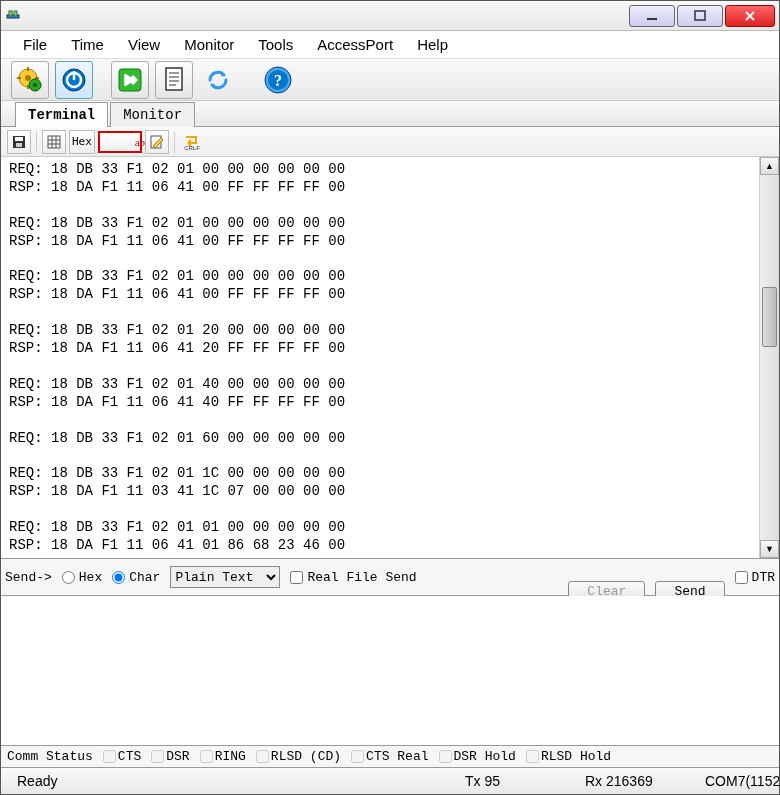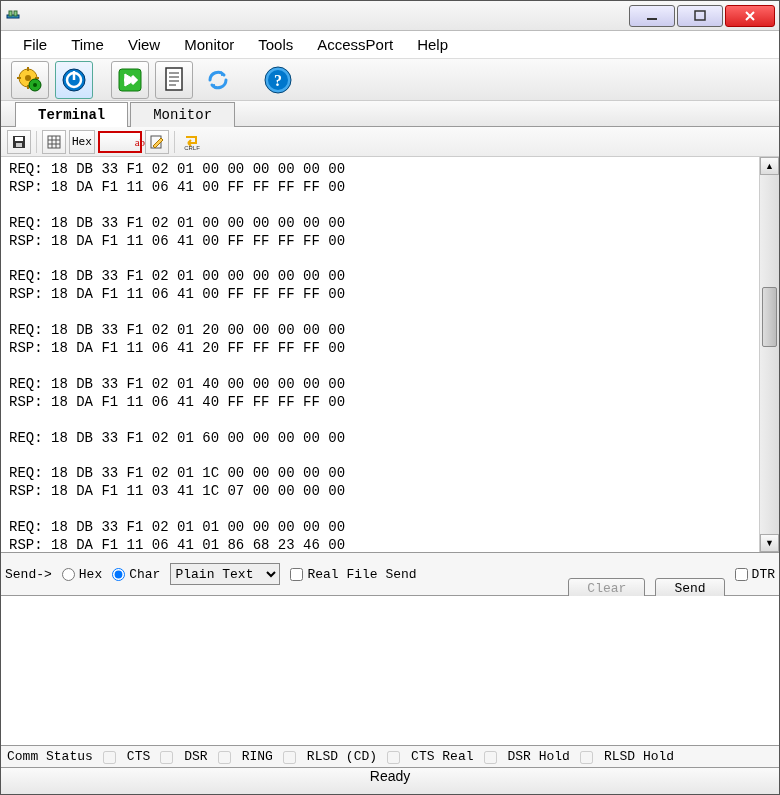--- a/index.html
+++ b/index.html
@@ -19,54 +19,54 @@
   .menubar { height: 28px; background: #fff; display: flex; align-items: center; padding: 0 10px; border-bottom: 1px solid #ddd; gap: 0; }
   .menuitem { padding: 4px 12px; font-size: 15px; cursor: default; }
   
   
   .toolbar1 { height: 42px; background: linear-gradient(#fafafa,#e8e8e8); display: flex; align-items: center; padding: 2px 10px; gap: 6px; border-bottom: 1px solid #ccc; }
   .tbtn { width: 38px; height: 38px; border: 1px solid #aaa; border-radius: 3px; background: linear-gradient(#fefefe,#e5e5e5); display: flex; align-items: center; justify-content: center; }
   .tbtn.active { background: linear-gradient(#eef5ff,#cfe5ff); border-color:#5a9; }
   
   
   .tabrow { height: 26px; background: linear-gradient(#fafafa,#e8e8e8); display: flex; align-items: flex-end; padding-left: 14px; border-bottom: 1px solid #999; }
-  .tab { padding: 4px 22px; border: 1px solid #999; border-bottom: none; background: #f0f0f0; font-family: "Courier New", monospace; font-size: 14px; margin-right: 2px; position:relative; top:1px; }
+  .tab { padding: 4px 12px; border: 1px solid #999; border-bottom: none; background: #f0f0f0; font-family: "Courier New", monospace; font-size: 14px; margin-right: 2px; position:relative; top:1px; }
   .tab.active { background: #fff; font-weight: bold; }
   
   
   .toolbar2 { height: 30px; background: linear-gradient(#fafafa,#eee); display: flex; align-items: center; padding: 2px 6px; gap: 3px; border-bottom: 1px solid #ccc; }
   .sbtn { width: 24px; height: 24px; border: 1px solid #bbb; background: linear-gradient(#fff,#eee); display: flex; align-items: center; justify-content: center; font-size: 11px; }
   .sbtn.hex { font-family: monospace; font-size:11px; padding:0 2px; width:auto;}
   .sbtn.ab { color: #c00; font-weight: normal; font-family:serif; border:2px solid #c00; width:23px; height:22px;padding-left:40px;}
   .vdiv { width:1px; height:22px; background:#ccc; margin:0 2px;}
   
   
   .termwrap { flex:1; display:flex; overflow:hidden; position:relative; min-height:0; }
   .terminal { flex: 1; background: #fff; font-family: "Courier New", monospace; font-size: 14px; padding: 4px 8px; white-space: pre; overflow: hidden; line-height: 1.28; }
   .vscroll { width: 20px; background: linear-gradient(90deg,#eee,#ddd); border-left:1px solid #ccc; position:relative; }
   .vscroll .arrowup, .vscroll .arrowdn { height:18px; border:1px solid #aaa; background:linear-gradient(#fafafa,#ddd); display:flex;align-items:center;justify-content:center; font-size:9px;}
   .vscroll .arrowdn { position:absolute; bottom:0; left:0; right:0;}
   .vscroll .thumb { position:absolute; top:130px; left:2px; right:2px; height:60px; background:linear-gradient(90deg,#ddd,#bbb); border:1px solid #888; border-radius:2px;}
   
   
-  .sendbar { height: 44px; border-top: 1px solid #999; border-bottom:1px solid #999; background: #f6f6f6; display: flex; align-items: center; padding: 0 4px; gap: 10px; font-family: "Courier New", monospace; font-size: 13px; }
+  .sendbar { height: 38px; border-top: 1px solid #999; border-bottom:1px solid #999; background: #f6f6f6; display: flex; align-items: center; padding: 0 4px; gap: 10px; font-family: "Courier New", monospace; font-size: 13px; }
   .sendbar label { display: flex; align-items: center; gap: 4px; }
   .sendbar select { font-family: "Courier New", monospace; font-size: 13px; height:22px; width:110px; border:1px solid #888;}
   .sendbar button { font-family: "Courier New", monospace; font-size: 13px; padding: 2px 18px; border:1px solid #888; background:linear-gradient(#fafafa,#e5e5e5); border-radius:3px;margin-top:28px;}
   .sendbar input[type=radio], .sendbar input[type=checkbox]{ margin:0;}
   
   
   .sendarea { height: 150px; background: #fff; border-bottom:1px solid #999;}
   
   
   .commstatus { height: 22px; border-top: 0; background: #f6f6f6; display: flex; align-items: center; padding: 0 6px; gap: 10px; font-family: "Courier New", monospace; font-size: 13px; border-bottom:1px solid #999;}
-  .commstatus label { display: flex; align-items: flex-end; gap: 11px; }
-  
-  
-  .statusbar { height: 26px; background: linear-gradient(#fafafa,#e8e8e8); display: flex; align-items: center; padding: 0 8px; font-size: 14px; flex-direction: column; }
+  .commstatus label { display: flex; align-items: center; gap: 2px; }
+  
+  
+  .statusbar { height: 26px; background: linear-gradient(#fafafa,#e8e8e8); display: flex; align-items: center; padding: 0 8px; font-size: 14px; }
   .statusbar .cell { padding: 0 8px; }
   .statusbar .cell.first{ flex:0 0 440px;}
   .statusbar .cell.tx{ flex:0 0 120px;margin-left:8px;}
   .statusbar .cell.rx{ flex:0 0 120px;}
 </style>
 </head>
 <body>
 
 <div class="titlebar">
   <span class="app-icon">

